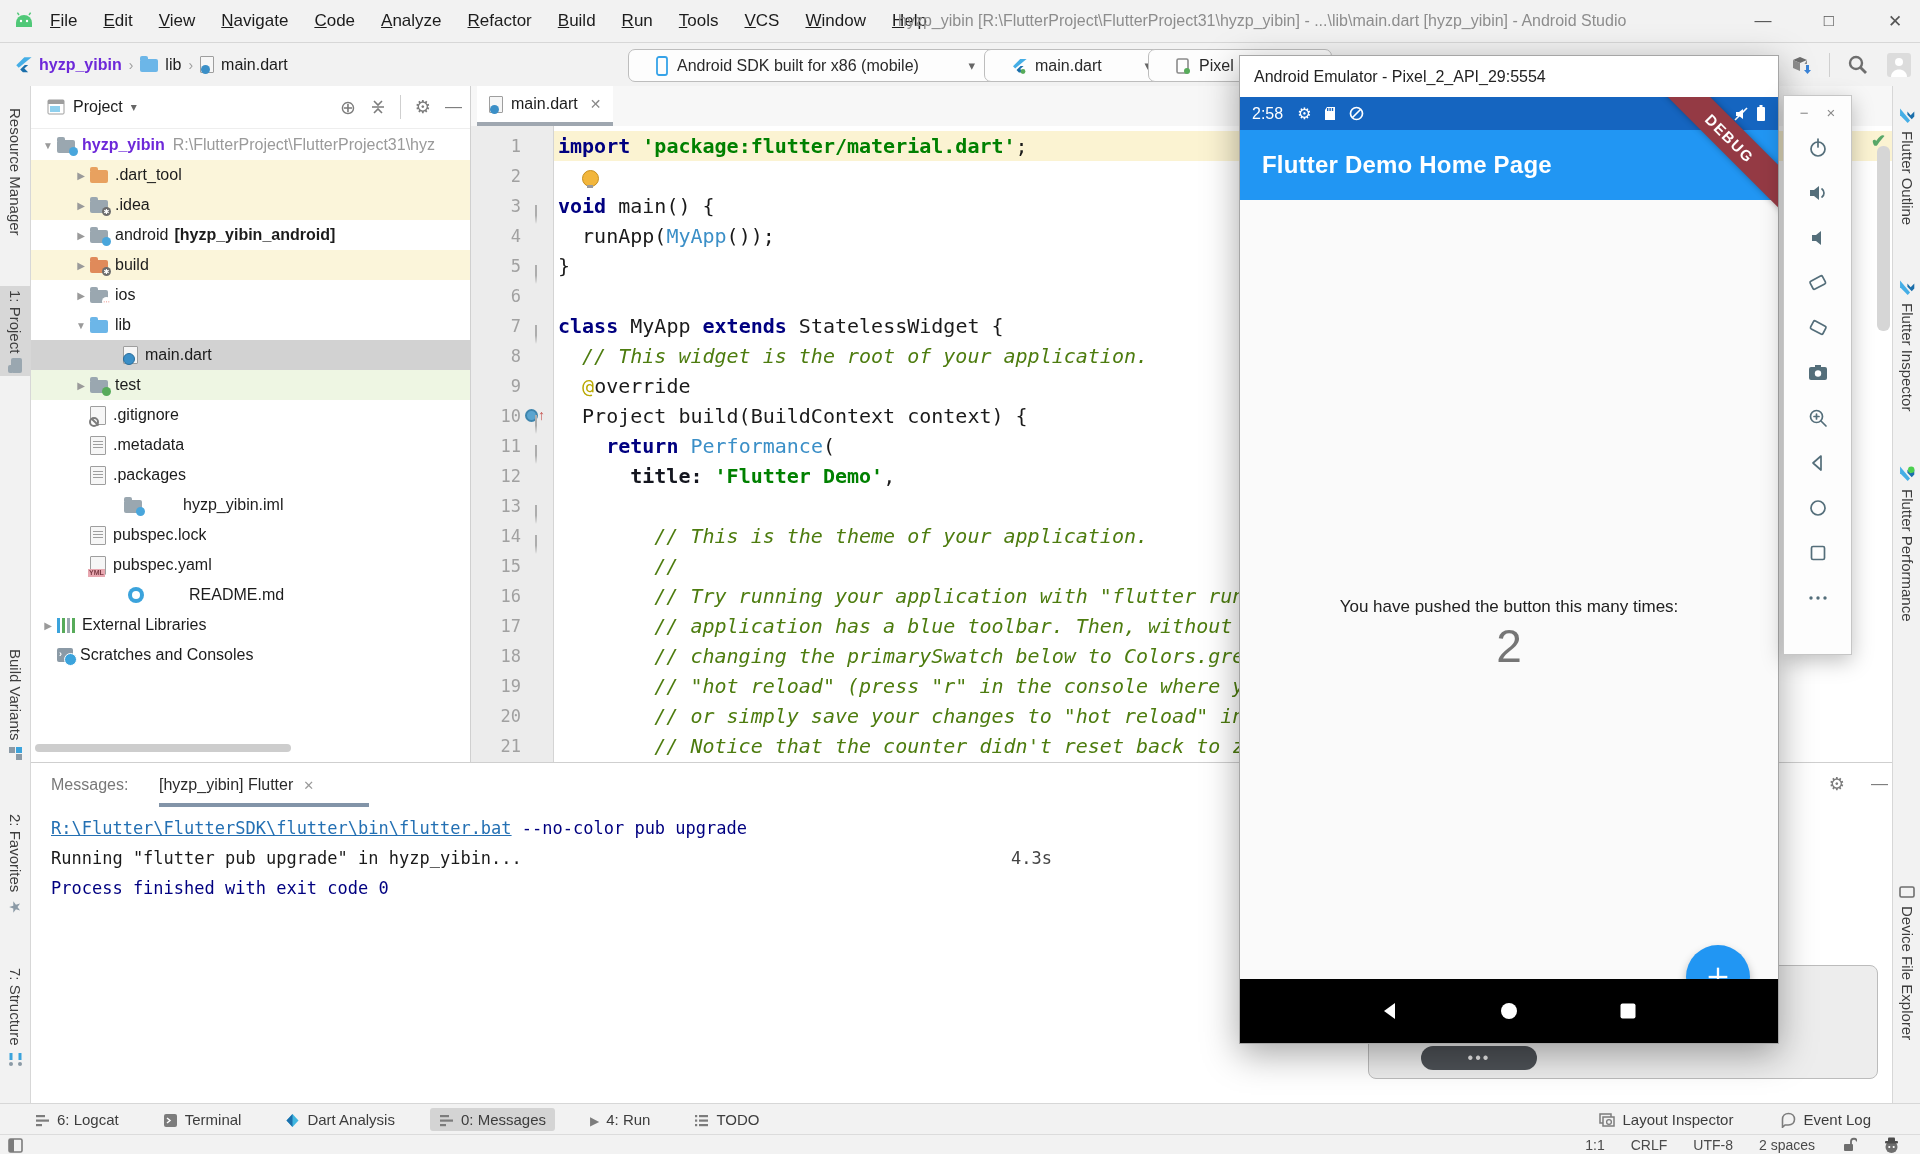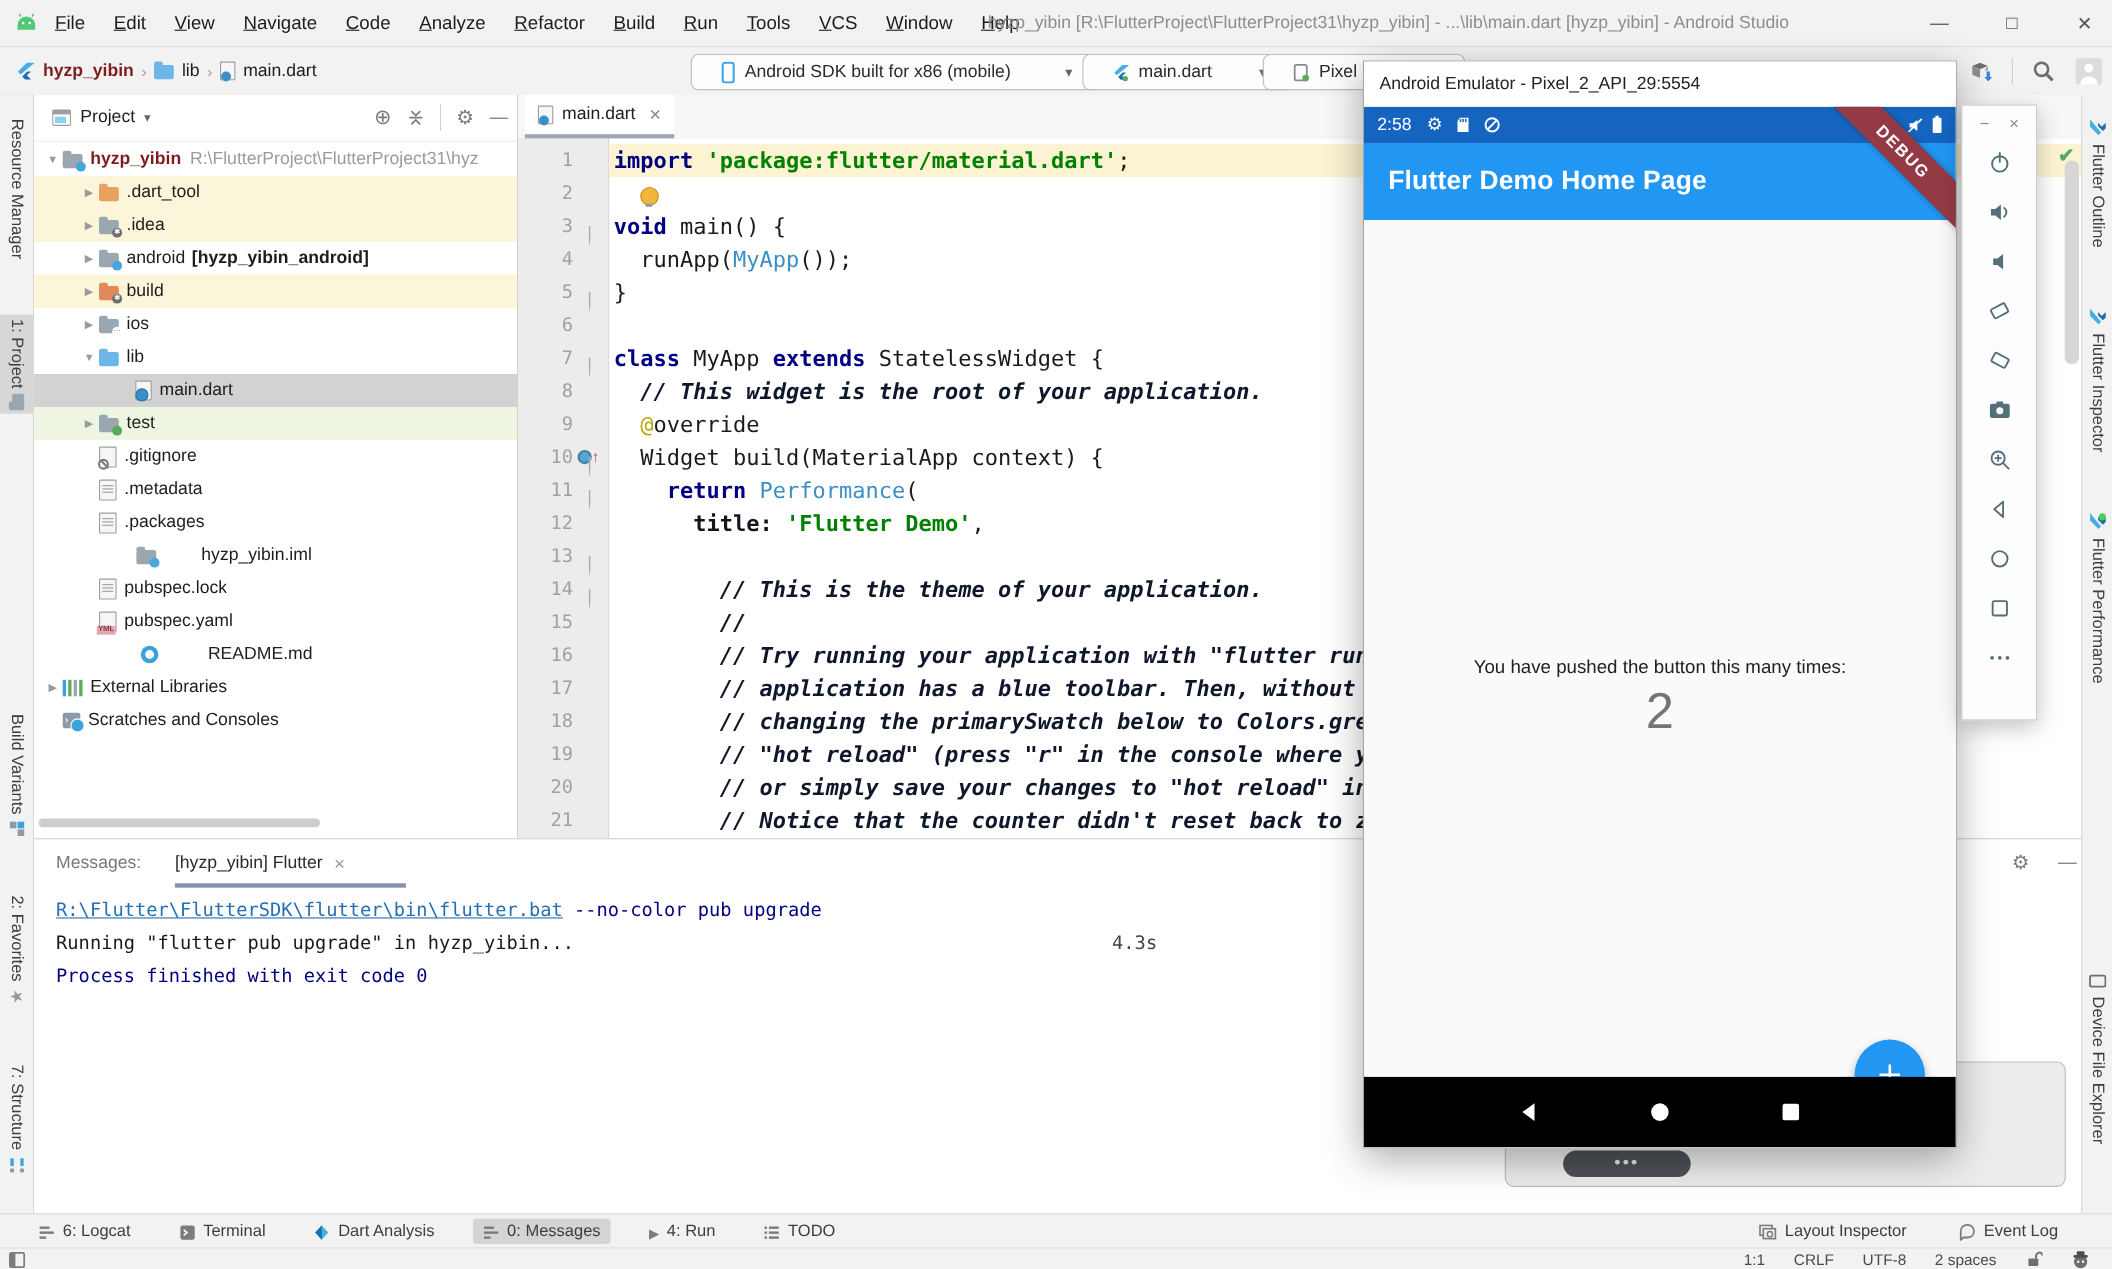--- a/index.html
+++ b/index.html
@@ -19,21 +19,21 @@
   #wintitle{position:absolute;left:898px;top:0;height:42px;line-height:42px;color:#8d8d8d;font-size:16px;
             white-space:nowrap;overflow:hidden;width:790px;}
   #wincontrols{position:absolute;right:14px;top:0;height:42px;display:flex;align-items:center;gap:44px;
                color:#555;font-size:17px;}
   .winbtn{width:22px;text-align:center;}
 
   
   #toolbar{left:0;top:43px;width:1920px;height:43px;background:#f2f2f2;border-bottom:1px solid #d0d0d0;}
   #breadcrumb{position:absolute;left:14px;top:0;height:43px;display:flex;align-items:center;gap:7px;font-size:16px;}
   .crumb-sep{color:#9e9e9e;font-size:14px;}
-  .crumb-bold{font-weight:bold;color:#7f1d1d;}
+  .crumb-bold{font-weight:bold;color:#6d28d9;}
   .combo{position:absolute;top:6px;height:31px;background:#fdfdfd;border:1px solid #bdbdbd;border-radius:7px;
          display:flex;align-items:center;gap:8px;padding:0 26px;font-size:16px;color:#2a2a2a;}
   #device-combo{left:628px;width:320px;}
   #runcfg-combo{left:984px;width:140px;}
   #pixel-combo{left:1148px;width:130px;}
   .combo .chev{color:#666;font-size:13px;margin-left:auto;}
   #toolbar-right{position:absolute;right:8px;top:0;height:43px;display:flex;align-items:center;gap:16px;}
   .tb-sep{width:1px;height:24px;background:#cfcfcf;}
 
   
@@ -84,21 +84,21 @@
   .gl .mark{position:absolute;left:64px;top:9px;}
   .ovr{position:absolute;left:54px;top:7px;display:flex;align-items:center;}
   .ovr .oc{width:13px;height:13px;border-radius:50%;background:#5aa4cf;border:2px solid #3e85ad;box-sizing:border-box;}
   .ovr .oa{color:#c75450;font-weight:bold;font-size:14px;line-height:14px;}
   .fold5{width:12px;height:13px;background:#e6e6e6;border:1px solid #adadad;box-sizing:border-box;
          clip-path:polygon(0 0,100% 0,100% 55%,50% 100%,0 55%);}
   .fold5.up{transform:rotate(180deg);}
   .line-hl{background:#fbf3d2;}
   .tk-kw{color:#000080;font-weight:bold;}
   .tk-str{color:#008000;font-weight:bold;}
-  .tk-cmt{color:#0f172a;font-style:italic;font-weight:bold;}
+  .tk-cmt{color:#4d7c0f;font-style:italic;}
   .tk-cls{color:#3b8fc7;}
   .tk-ann{color:#b8a800;}
   .tk-prm{color:#14161f;font-weight:bold;}
   .tk-pln{color:#1a1a1a;}
   .bulb{display:inline-block;width:15px;height:15px;border-radius:50%;background:#f2b63c;border:1px solid #c78f1e;
         position:relative;top:4px;}
   .bulb:after{content:"";position:absolute;left:4px;top:14px;width:6px;height:3px;background:#9a9a9a;}
   #ed-check{position:absolute;right:34px;top:44px;color:#59a869;font-size:18px;font-weight:bold;}
   #ed-vscroll{position:absolute;right:30px;top:60px;width:13px;height:185px;background:#d6d6d6;border-radius:6px;}
 
@@ -629,21 +629,21 @@
         <div class="cline" style="top: 185px;">
           <span class="src"><span class="tk-kw">class</span><span class="tk-pln"> MyApp </span><span class="tk-kw">extends</span><span class="tk-pln"> StatelessWidget {</span></span>
         </div>
         <div class="cline" style="top: 215px;">
           <span class="src"><span class="tk-cmt">  // This widget is the root of your application.</span></span>
         </div>
         <div class="cline" style="top: 245px;">
           <span class="src"><span class="tk-pln">  </span><span class="tk-ann">@</span><span class="tk-pln">override</span></span>
         </div>
         <div class="cline" style="top: 275px;">
-          <span class="src"><span class="tk-pln">  Widget build(MaterialApp context) {</span></span>
+          <span class="src"><span class="tk-pln">  Project build(BuildContext context) {</span></span>
         </div>
         <div class="cline" style="top: 305px;">
           <span class="src"><span class="tk-pln">    </span><span class="tk-kw">return</span><span class="tk-pln"> </span><span class="tk-cls">Performance</span><span class="tk-pln">(</span></span>
         </div>
         <div class="cline" style="top: 335px;">
           <span class="src"><span class="tk-pln">      </span><span class="tk-prm">title:</span><span class="tk-pln"> </span><span class="tk-str">'Flutter Demo'</span><span class="tk-pln">,</span></span>
         </div>
         <div class="cline" style="top: 395px;">
           <span class="src"><span class="tk-cmt">        // This is the theme of your application.</span></span>
         </div>

